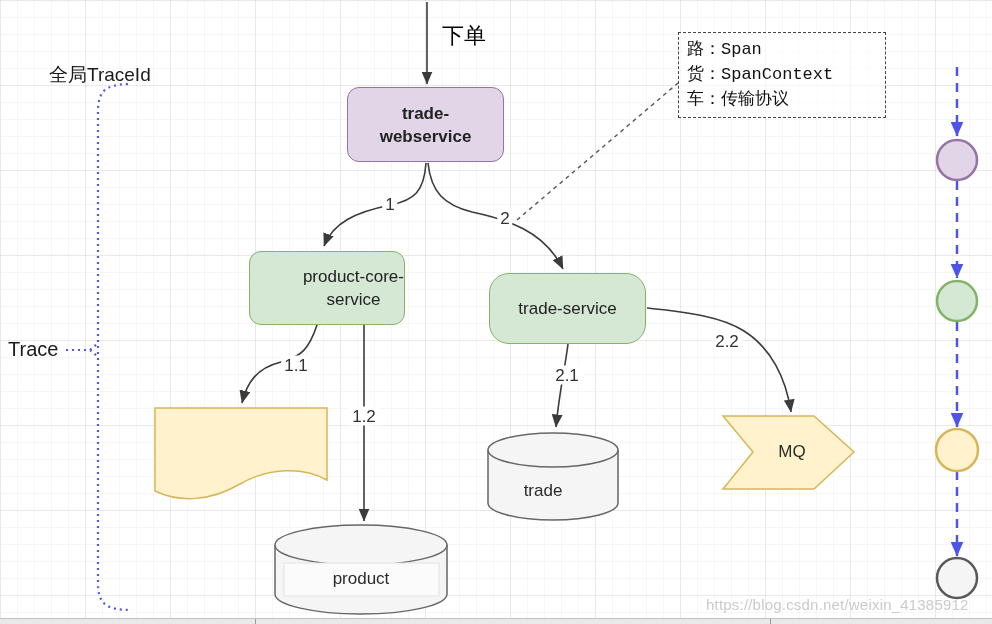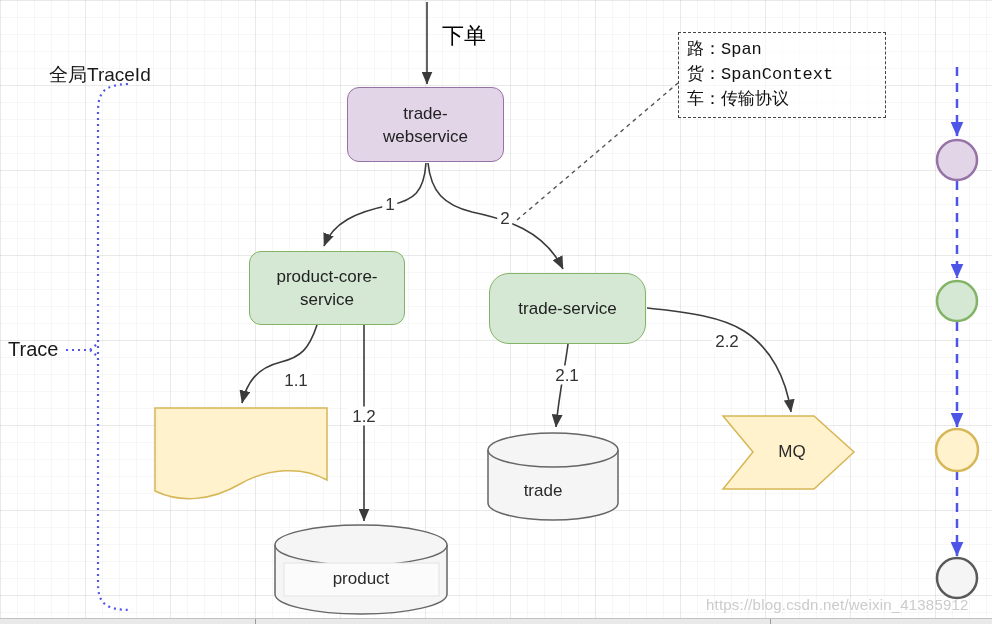--- a/index.html
+++ b/index.html
@@ -12,21 +12,21 @@
       linear-gradient(rgba(0,0,0,0.03) 1px, transparent 1px),
       linear-gradient(90deg, rgba(0,0,0,0.03) 1px, transparent 1px);
     background-size:85px 85px,85px 85px,17px 17px,17px 17px;
   }
   svg.layer{position:absolute;left:0;top:0;z-index:2;}
   .node{
     position:absolute;z-index:3;display:flex;align-items:center;justify-content:center;
     text-align:center;font-size:17px;color:#222;line-height:23px;
     border:1.5px solid;border-radius:12px;white-space:pre-line;
   }
-  .node-purple{background:#e1d5e7;border-color:#9673a6;}
+  .node-purple{background:#e1d5e7;border-color:#9673a6;font-weight:bold;}
   .node-green{background:#d5e8d4;border-color:#82b366;}
   .txt{position:absolute;z-index:4;color:#1a1a1a;}
   .shape-label{position:absolute;z-index:4;text-align:center;font-size:17px;color:#2a2a2a;}
   .edge-label{
     position:absolute;z-index:4;transform:translate(-50%,-50%);
     font-size:17px;color:#333;background:#fff;padding:0 3px;line-height:19px;
   }
   .legend{
     position:absolute;left:678px;top:32px;width:198px;z-index:4;
     border:1.6px dashed #444;background:rgba(255,255,255,0.6);
@@ -89,35 +89,35 @@
     <rect x="284" y="563" width="155" height="33" fill="#fbfbfb" stroke="#e3e3e3" stroke-width="1"></rect>
 
     <path d="M488,450 L488,503 A65,17 0 0 0 618,503 L618,450" fill="#f5f5f5" stroke="#666" stroke-width="1.5"></path>
     <ellipse cx="553" cy="450" rx="65" ry="17" fill="#f5f5f5" stroke="#666" stroke-width="1.5"></ellipse>
   </svg>
 
   <div class="node node-purple" style="left:347px;top:87px;width:155px;height:73px;">
     <span>trade-
 webservice</span>
   </div>
-  <div class="node node-green" style="left:249px;top:251px;width:154px;height:72px;">
+  <div class="node node-green" style="left:249px;top:251px;width:154px;height:72px;justify-content:flex-end;">
     <span>product-core-
 service</span>
   </div>
   <div class="node node-green" style="left:489px;top:273px;width:155px;height:69px;border-radius:20px;">
     <span>trade-service</span>
   </div>
 
   <div class="shape-label" style="left:733px;top:442px;width:118px;">MQ</div>
   <div class="shape-label" style="left:275px;top:569px;width:172px;">product</div>
   <div class="shape-label" style="left:488px;top:481px;width:110px;">trade</div>
 
   <div class="edge-label" style="left:390px;top:204px;">1</div>
   <div class="edge-label" style="left:505px;top:218px;">2</div>
-  <div class="edge-label" style="left:296px;top:365px;margin-top:15px;">1.1</div>
+  <div class="edge-label" style="left:296px;top:365px;">1.1</div>
   <div class="edge-label" style="left:364px;top:416px;">1.2</div>
   <div class="edge-label" style="left:567px;top:375px;">2.1</div>
   <div class="edge-label" style="left:727px;top:323px;margin-top:18px;">2.2</div>
 
   <div class="txt" style="left:442px;top:21px;font-size:22px;color:#000;font-family:Liberation Mono, monospace;">下单</div>
   <div class="txt" style="left:49px;top:53px;font-size:19px;margin-top:9px;">全局TraceId</div>
   <div class="txt" style="left:8px;top:338px;font-size:20px;">Trace</div>
 
   <div class="legend">
     <div>路：Span</div>

